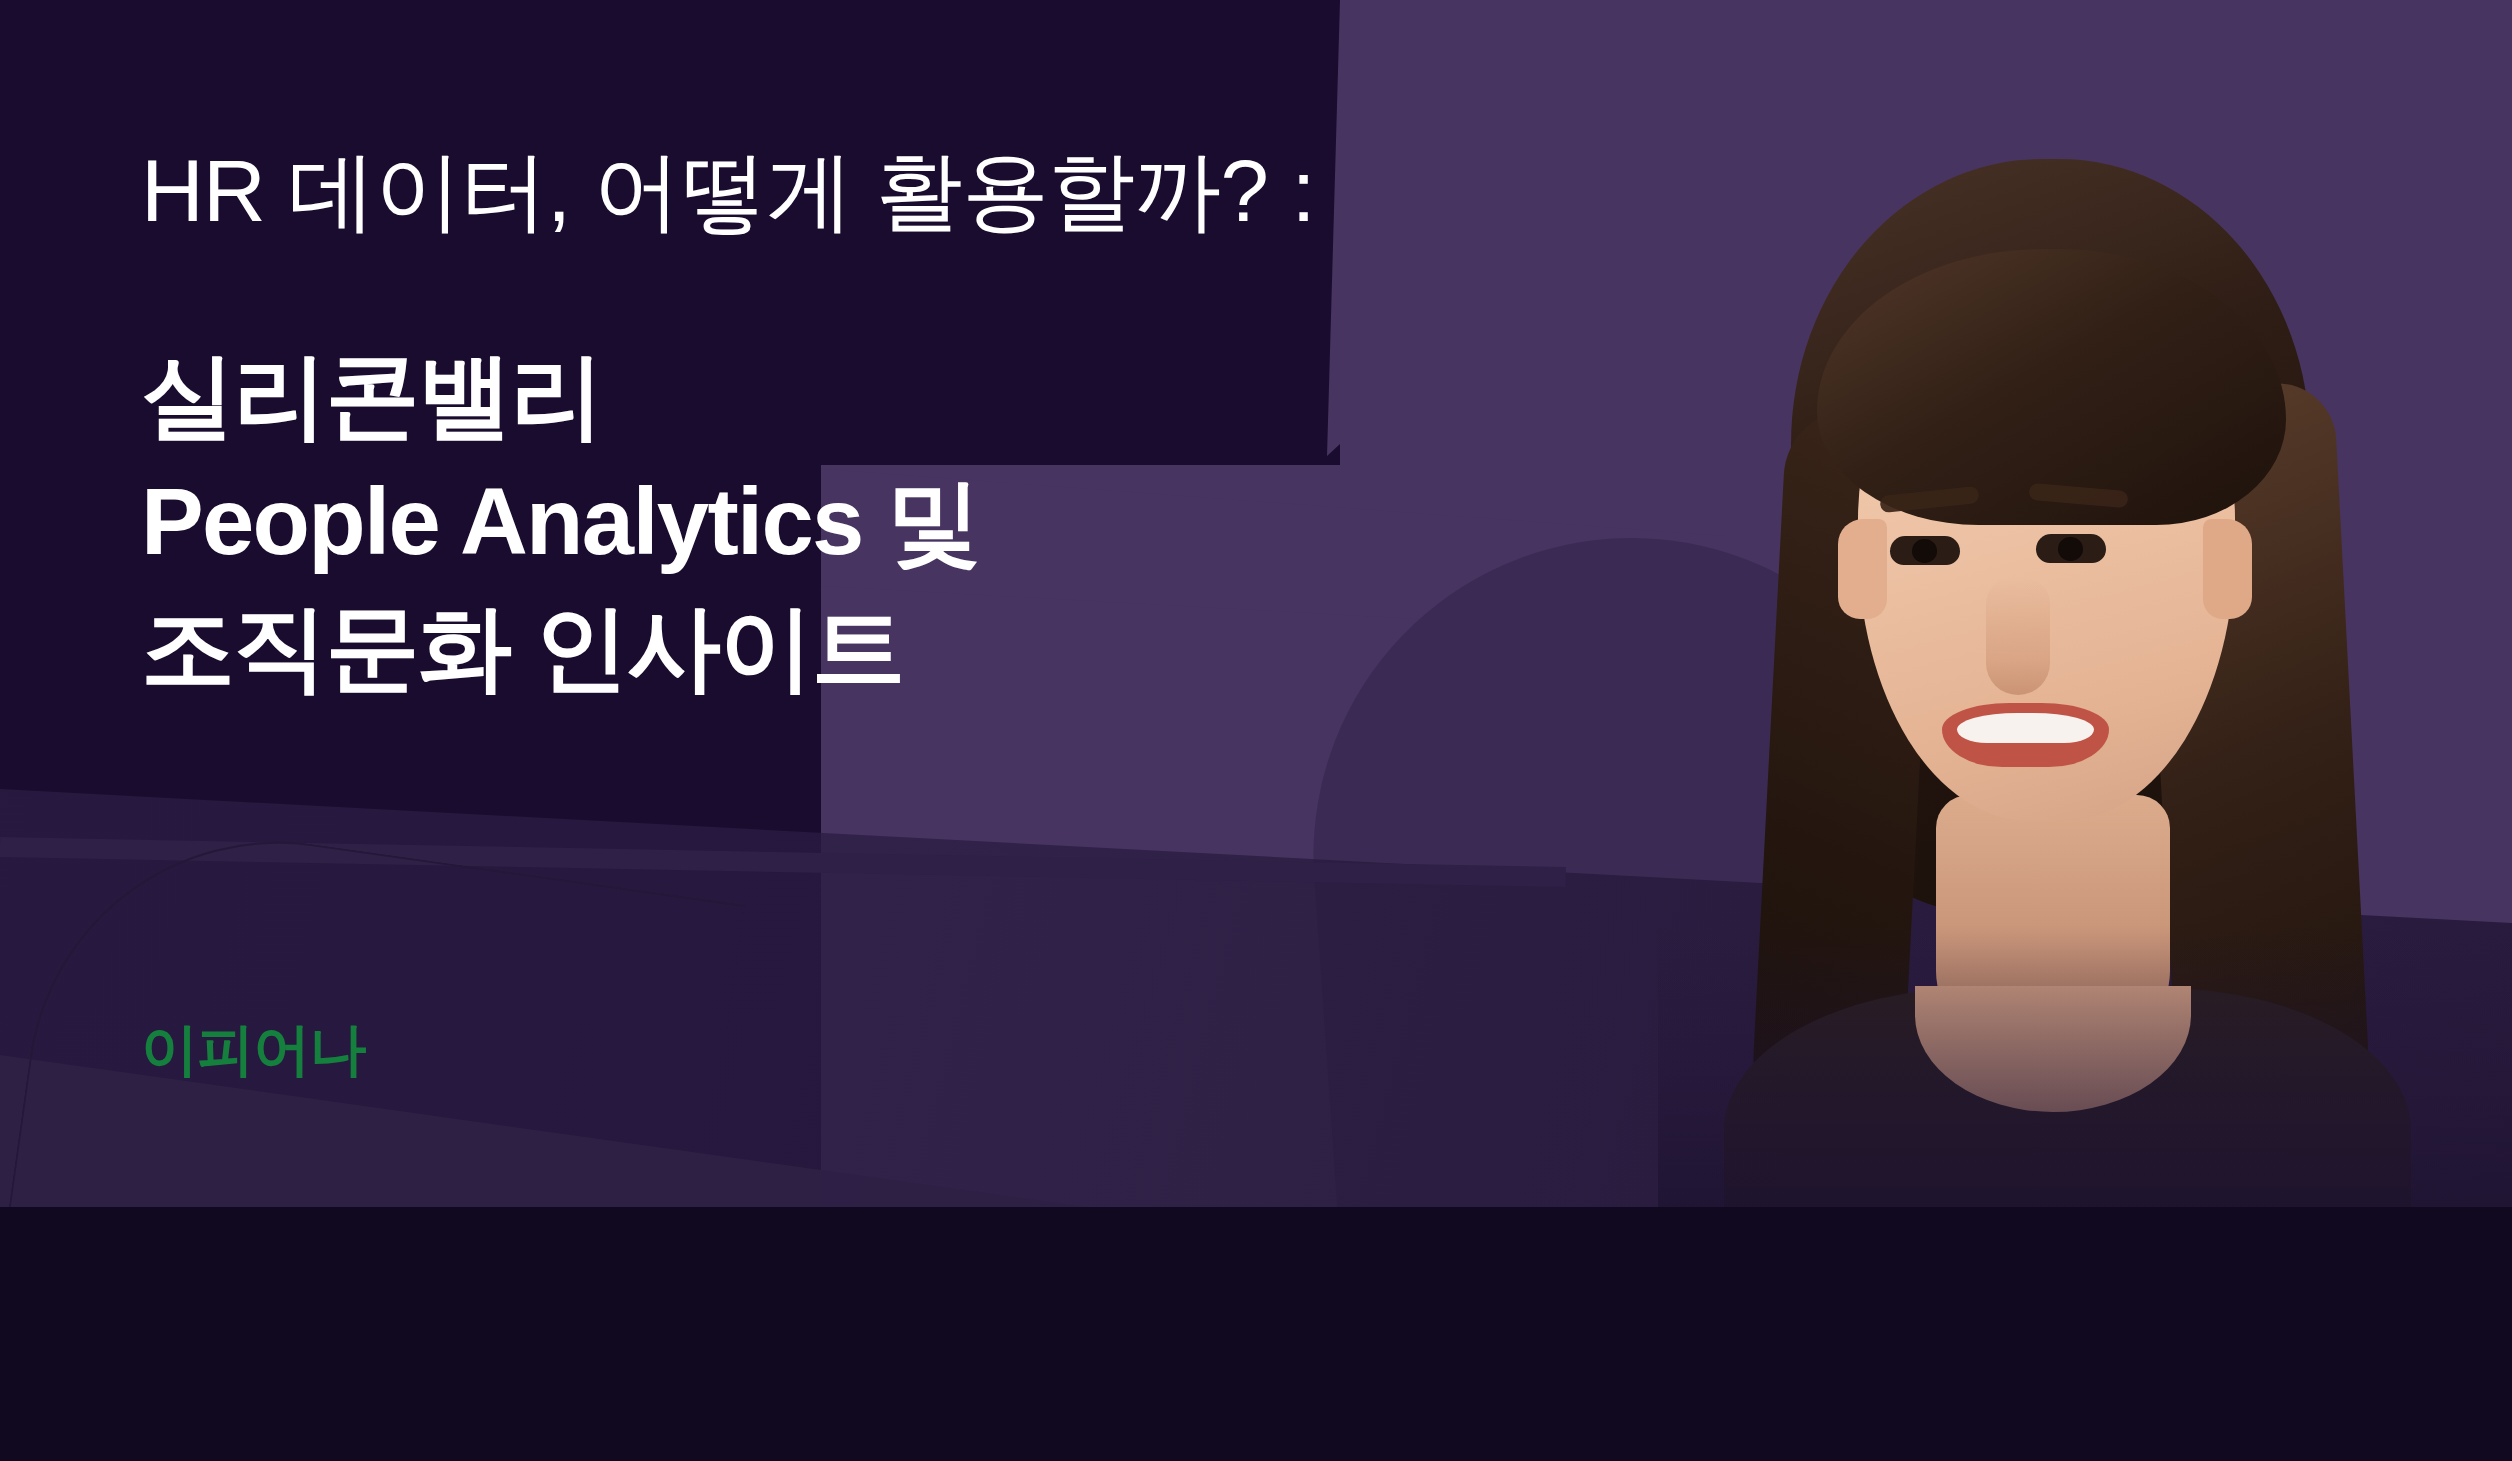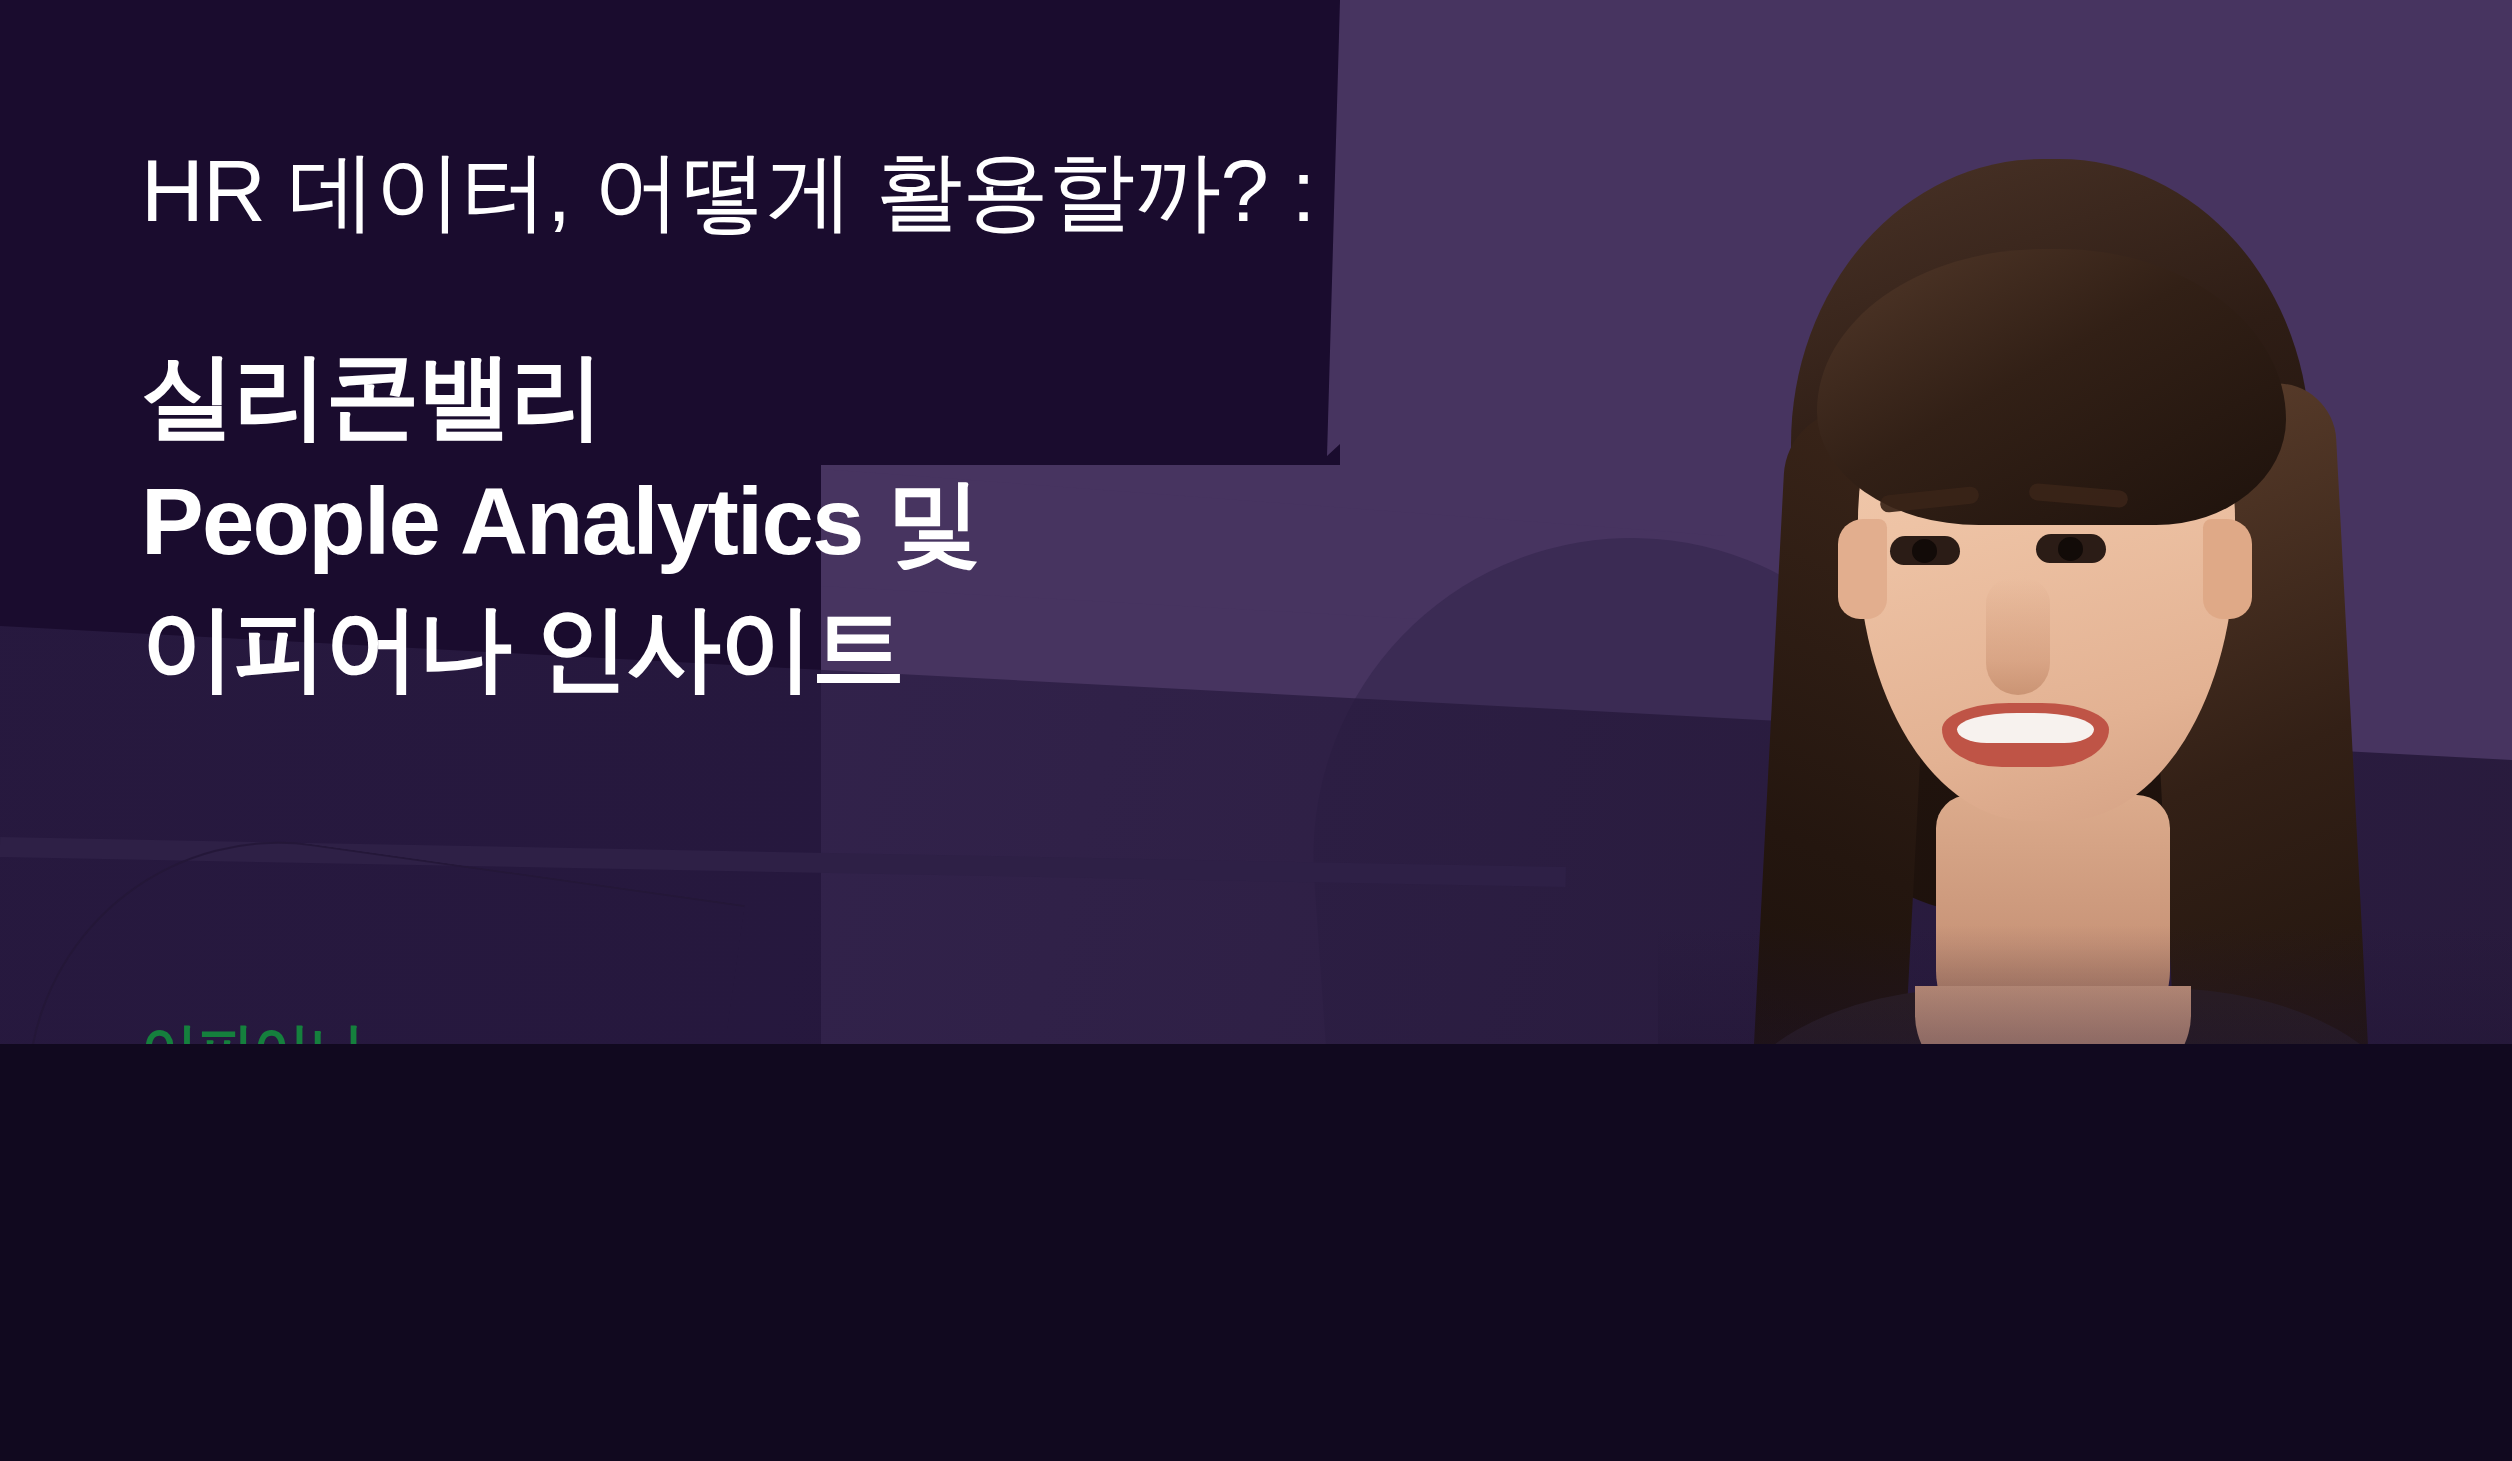--- a/index.html
+++ b/index.html
@@ -1,21 +1,21 @@
 <!DOCTYPE html>
 <html style="font-size:13.4px"><head>
 <meta charset="utf-8">
 <style>
   * { margin:0; padding:0; box-sizing:border-box; }
   html,body { background:#11091f; }
 
   #banner {
     position:relative;
     width:2512px;
-    height:1044px;
+    height:1207px;
     overflow:hidden;
     font-family:"Liberation Sans","DejaVu Sans",sans-serif;
     background:#1A0C2E;
   }
 
   
   .bg-layer { position:absolute; inset:0; }
 
   
   .wedge-right {
@@ -245,20 +245,20 @@
         </div>
     </div>
     <div class="portrait-fade"></div>
   </div>
 
   <div class="content">
     <div class="kicker">HR 데이터, 어떻게 활용할까? :</div>
 
     <div class="headline">실리콘밸리
 People Analytics 및
-이피어나 인사이트</div>
+조직문화 인사이트</div>
 
     <div class="speaker-name">이피어나</div>
 
   </div>
 
 </div>
 
 
 </body></html>

